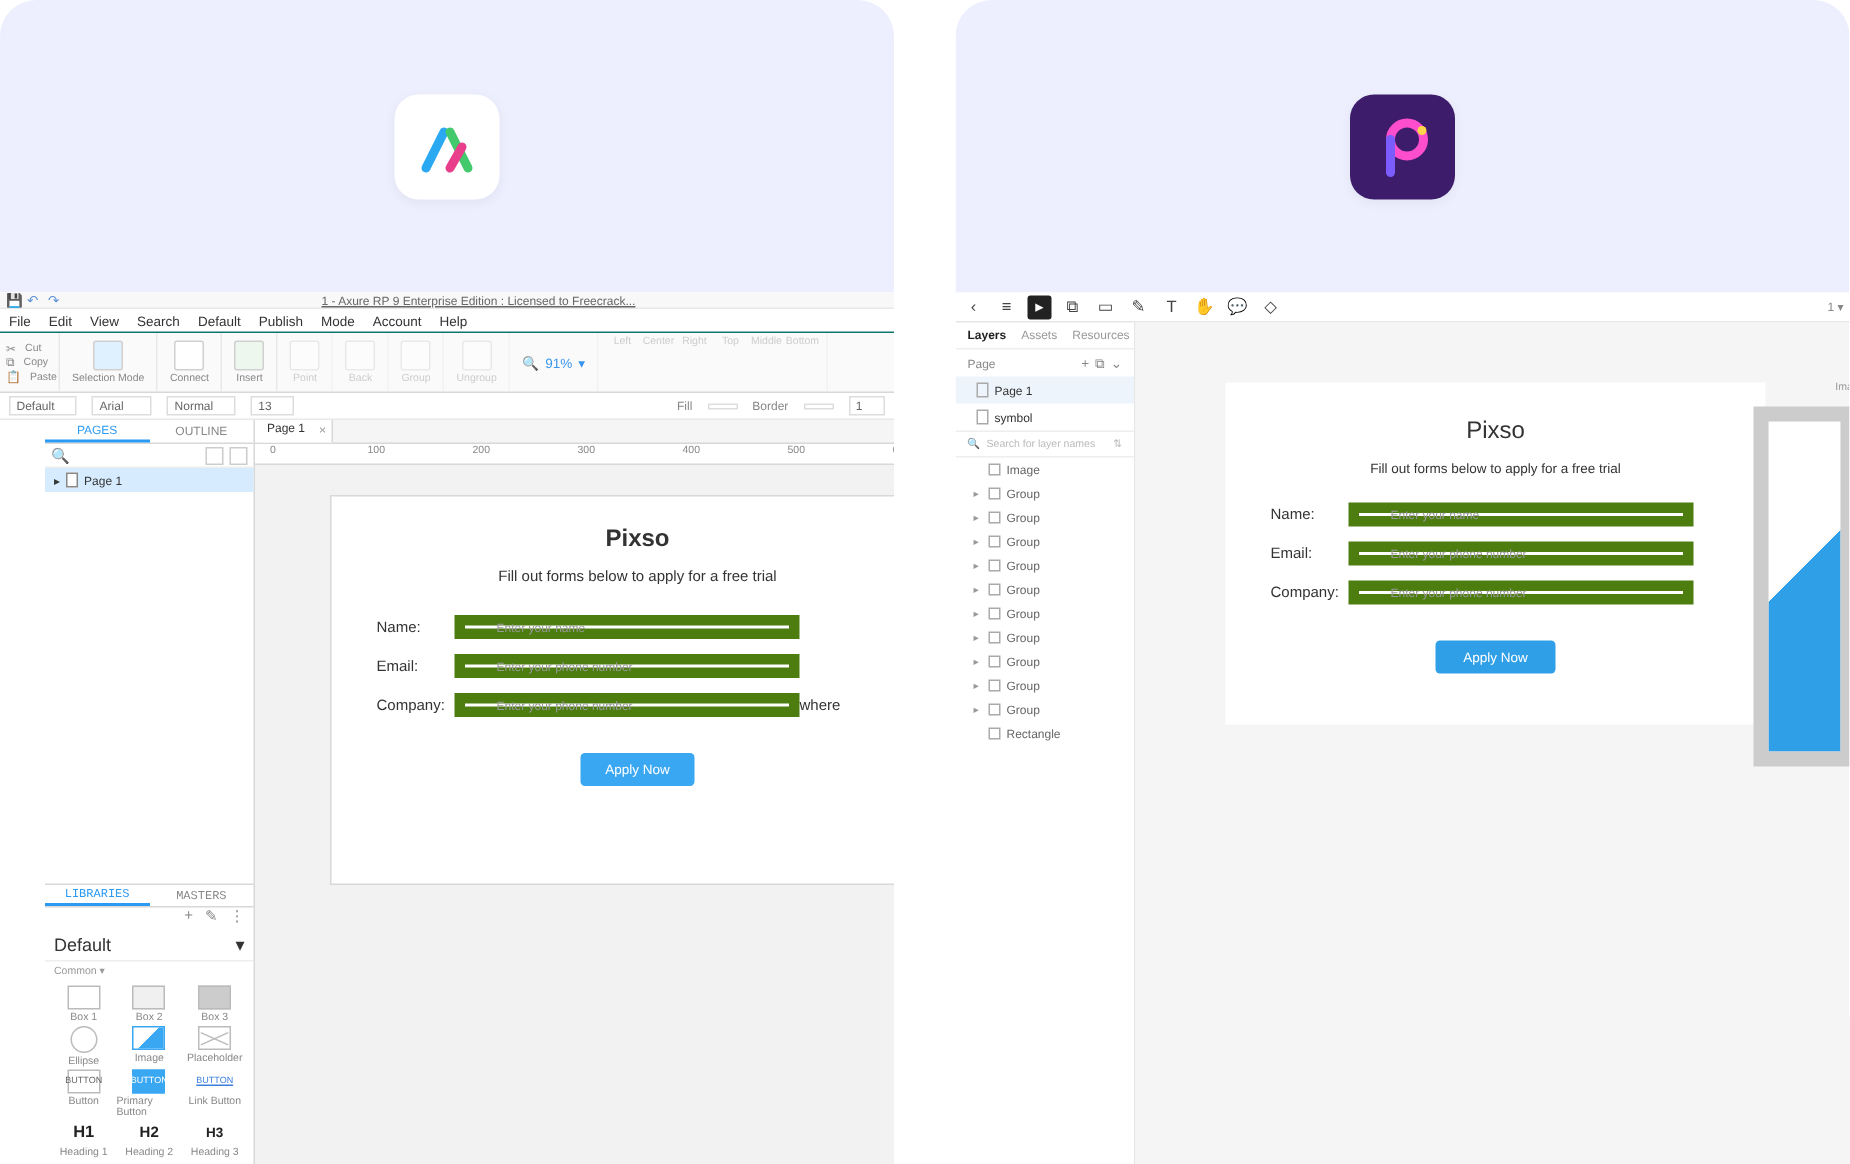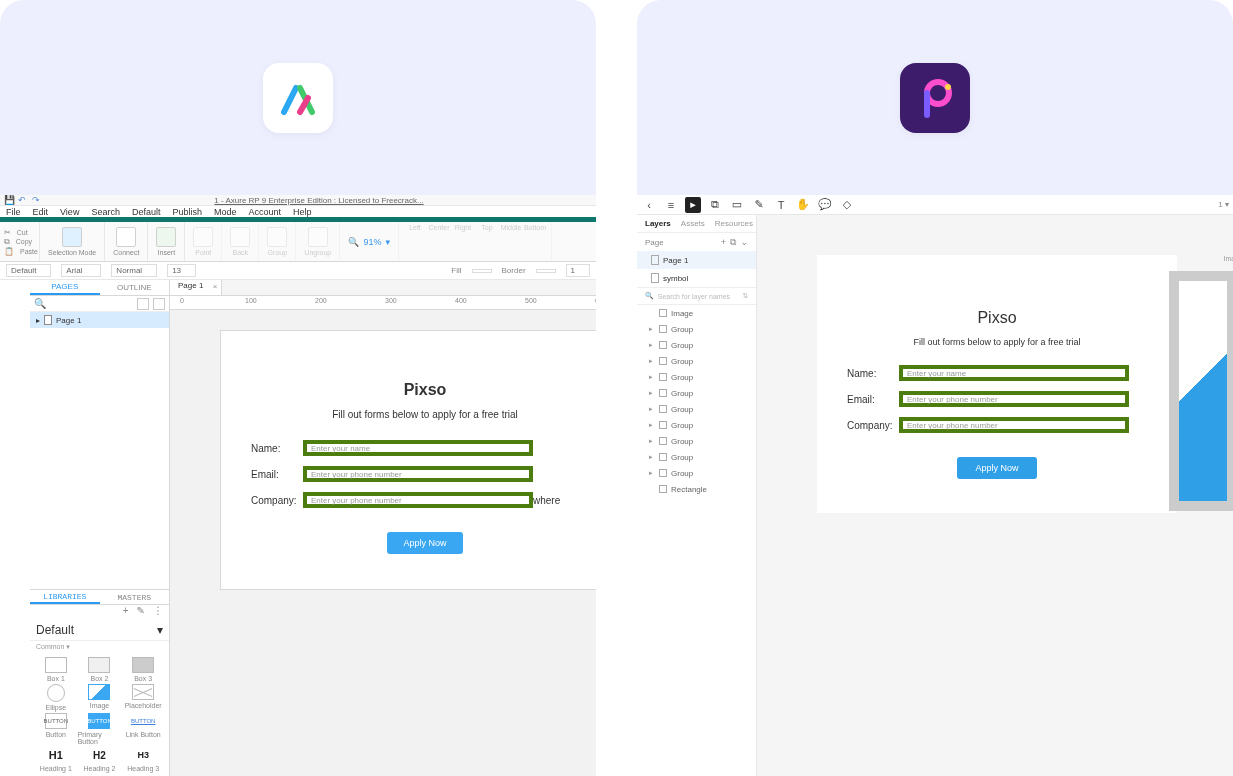--- a/index.html
+++ b/index.html
@@ -11,21 +11,21 @@
 .panel-header { height: 195px; background: #EDEFFF; display: flex; align-items: center; justify-content: center; }
 .logo-box { width: 70px; height: 70px; border-radius: 16px; background: #fff; display: flex; align-items: center; justify-content: center; box-shadow: 0 2px 8px rgba(0,0,0,0.05); }
 .logo-box.pixso { background: #3C1C6B; }
 
 
 .ax-app { position: absolute; top: 195px; left: 0; right: 0; bottom: 0; background: #fff; font-size: 10px; color: #333; }
 .ax-titlebar { height: 11px; background: #f8f8f8; border-bottom: 1px solid #e8e8e8; display: flex; align-items: center; }
 .ax-titlebar .tb-icons { display: flex; gap: 4px; padding-left: 4px; }
 .ax-titlebar .tb-icons span { width: 10px; height: 10px; color: #5b8fd8; font-size: 9px; }
 .ax-titlebar .tb-title { flex: 1; text-align: center; font-size: 8px; color: #666; text-decoration: underline; }
-.ax-menubar { height: 16px; display: flex; align-items: center; gap: 12px; padding: 0 6px; font-size: 9px; color: #333; border-bottom: 5px solid #0f766e; }
+.ax-menubar { height: 16px; display: flex; align-items: center; gap: 12px; padding: 0 6px; font-size: 9px; color: #333; border-bottom: 1px solid #0f766e; }
 .ax-menubar span { cursor: default; }
 .ax-toolbar { height: 40px; display: flex; align-items: stretch; border-bottom: 1px solid #d8d8d8; background: #fafafa; }
 .ax-toolcol { display: flex; flex-direction: column; justify-content: center; padding: 2px 4px; border-right: 1px solid #e8e8e8; font-size: 7px; color: #888; }
 .ax-toolcol .row { display: flex; gap: 6px; align-items: center; }
 .ax-toolcol .lbl { font-size: 7px; color: #888; text-align: center; }
 .ax-toolcol.big { padding: 2px 8px; }
 .ax-toolcol.big .bigico { width: 20px; height: 20px; margin: 0 auto 2px; border: 1px solid #d0d0d0; border-radius: 2px; background: #fff; }
 .ax-zoom { display: flex; align-items: center; gap: 4px; padding: 0 8px; color: #3996ec; font-size: 9px; }
 
 .ax-propbar { height: 18px; display: flex; align-items: center; gap: 10px; padding: 0 6px; font-size: 8px; color: #888; border-bottom: 1px solid #e8e8e8; }
@@ -65,25 +65,25 @@
 .ax-lib-cell .lbl { font-size: 7px; color: #888; }
 
 .ax-canvas-wrap { flex: 1; display: flex; flex-direction: column; overflow: hidden; }
 .ax-tabrow { height: 16px; display: flex; align-items: flex-end; border-bottom: 1px solid #d8d8d8; background: #f5f5f5; }
 .ax-tabrow .tab { height: 16px; padding: 2px 18px 0 8px; background: #fff; border-right: 1px solid #d8d8d8; font-size: 8px; color: #333; position: relative; }
 .ax-tabrow .tab .x { position: absolute; right: 4px; top: 3px; font-size: 8px; color: #999; }
 .ax-ruler { height: 14px; background: #fff; border-bottom: 1px solid #d8d8d8; position: relative; font-size: 7px; color: #888; }
 .ax-ruler span { position: absolute; top: 1px; }
 .ax-canvas { flex: 1; background: #f2f2f2; padding: 20px 0 0 50px; overflow: hidden; }
 .ax-artboard { width: 410px; height: 260px; background: #fff; border: 1px solid #d8d8d8; padding: 20px 30px; position: relative; }
-.form-title { font-size: 16px; font-weight: 600; text-align: center; margin-bottom: 10px; margin-top: 30px; }
+.form-title { font-size: 16px; font-weight: 600; text-align: center; margin-bottom: 10px; }
 .form-sub { font-size: 10px; text-align: center; color: #333; margin-bottom: 20px; }
 .form-row { display: flex; align-items: center; margin-bottom: 10px; }
 .form-row label { width: 52px; font-size: 10px; }
-.form-row .inp { flex: 0 0 230px; height: 16px; border: 4px solid #4d7c0f; font-size: 8px; color: #999; padding: 0 4px; display: flex; align-items: center; }
+.form-row .inp { flex: 0 0 230px; height: 16px; border: 7px solid #4d7c0f; font-size: 8px; color: #999; padding: 0 21px; display: flex; align-items: center; }
 .apply-btn { display: block; margin: 24px auto 0; background: #3aa7f2; color: #fff; font-size: 9px; padding: 6px 16px; border-radius: 3px; width: fit-content; }
 .ax-artboard .side-img { position: absolute; right: -40px; top: 40px; width: 60px; height: 200px; border: 8px solid #ccc; background: #3aa7f2; }
 
 
 .px-app { position: absolute; top: 195px; left: 0; right: 0; bottom: 0; background: #fff; font-size: 10px; color: #333; }
 .px-toolbar { height: 20px; display: flex; align-items: center; gap: 6px; padding: 0 4px; border-bottom: 1px solid #e6e6e6; }
 .px-toolbar .ico { width: 16px; height: 16px; display: flex; align-items: center; justify-content: center; color: #444; font-size: 11px; border-radius: 2px; }
 .px-toolbar .ico.sel { background: #222; color: #fff; }
 .px-toolbar .spacer { flex: 1; }
 .px-toolbar .zoom { font-size: 8px; color: #888; }

